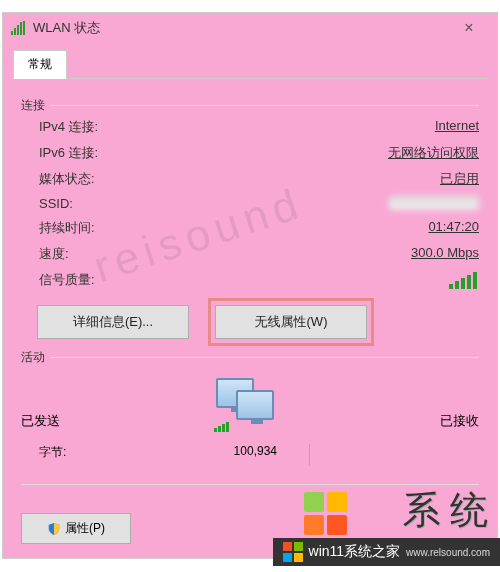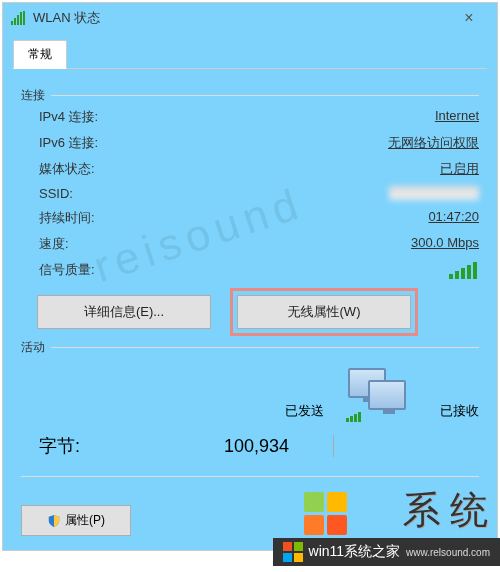--- a/index.html
+++ b/index.html
@@ -8,22 +8,22 @@
       font-size: 12px;
       background: #fff;
       width: 500px;
       height: 572px;
       overflow: hidden;
       position: relative;
     }
     .window {
       width: 496px;
       border: 1px solid #ccc;
-      background: #7dd3fc;
-      margin: 2px 0 0 2px;
+      background: #f9a8d4;
+      margin: 12px 0 0 2px;
     }
     .titlebar {
       display: flex;
       align-items: center;
       padding: 6px 8px;
       height: 30px;
     }
     .titlebar .wifi-icon {
       width: 16px; height: 14px;
       margin-right: 6px;
@@ -99,28 +99,28 @@
       display: flex; gap: 26px; margin: 12px 0 10px 16px;
     }
     .btn {
       border: 1px solid #adadad;
       background: #e1e1e1;
       padding: 7px 0;
       font-size: 13px;
       cursor: pointer;
       text-align: center;
       color: #222;
-      width: 174px;
+      width: 152px;
     }
     .highlight-red {
       outline: 3px solid #e88b86;
       outline-offset: 4px;
     }
     .activity {
-      display: flex; align-items: center; justify-content: flex-end;
+      display: flex; align-items: center; justify-content: space-between;
       gap: 20px; margin: 8px 0 6px 0;
       font-size: 13px;
     }
     .activity-label { margin-top: 38px; }
     .pc-icon {
       width: 76px; height: 56px; position: relative;
       display: flex; justify-content: center; align-items: flex-start;
     }
     .monitor {
       position: absolute; width: 38px; height: 30px;
@@ -138,22 +138,22 @@
       display: flex; align-items: flex-end;
     }
     .mini-bars span {
       width: 3px; background: #2a9e2a; margin-right: 1px;
     }
     .mini-bars span:nth-child(1){height:4px}
     .mini-bars span:nth-child(2){height:6px}
     .mini-bars span:nth-child(3){height:8px}
     .mini-bars span:nth-child(4){height:10px}
     .bytes-row {
-      display: flex; align-items: center;
-      padding: 8px 0 8px 18px; font-size: 18px; gap: 12px;
+      display: flex; 
+      padding: 8px 0 8px 18px; font-size: 12px;
     }
     .bytes-row .lbl { width: 88px; }
     .bytes-row .sent { width: 150px; text-align: right; }
     .bytes-row .sep {
       width: 1px; height: 22px; background: #aaa; margin: 0 32px;
     }
     .bytes-row .recv { text-align: right; flex:1; padding-right: 8px; }
     .hr { height: 1px; background: #ddd; margin: 10px 0; }
     .footer-buttons {
       display: flex; gap: 10px; padding: 8px 18px 14px 18px;

